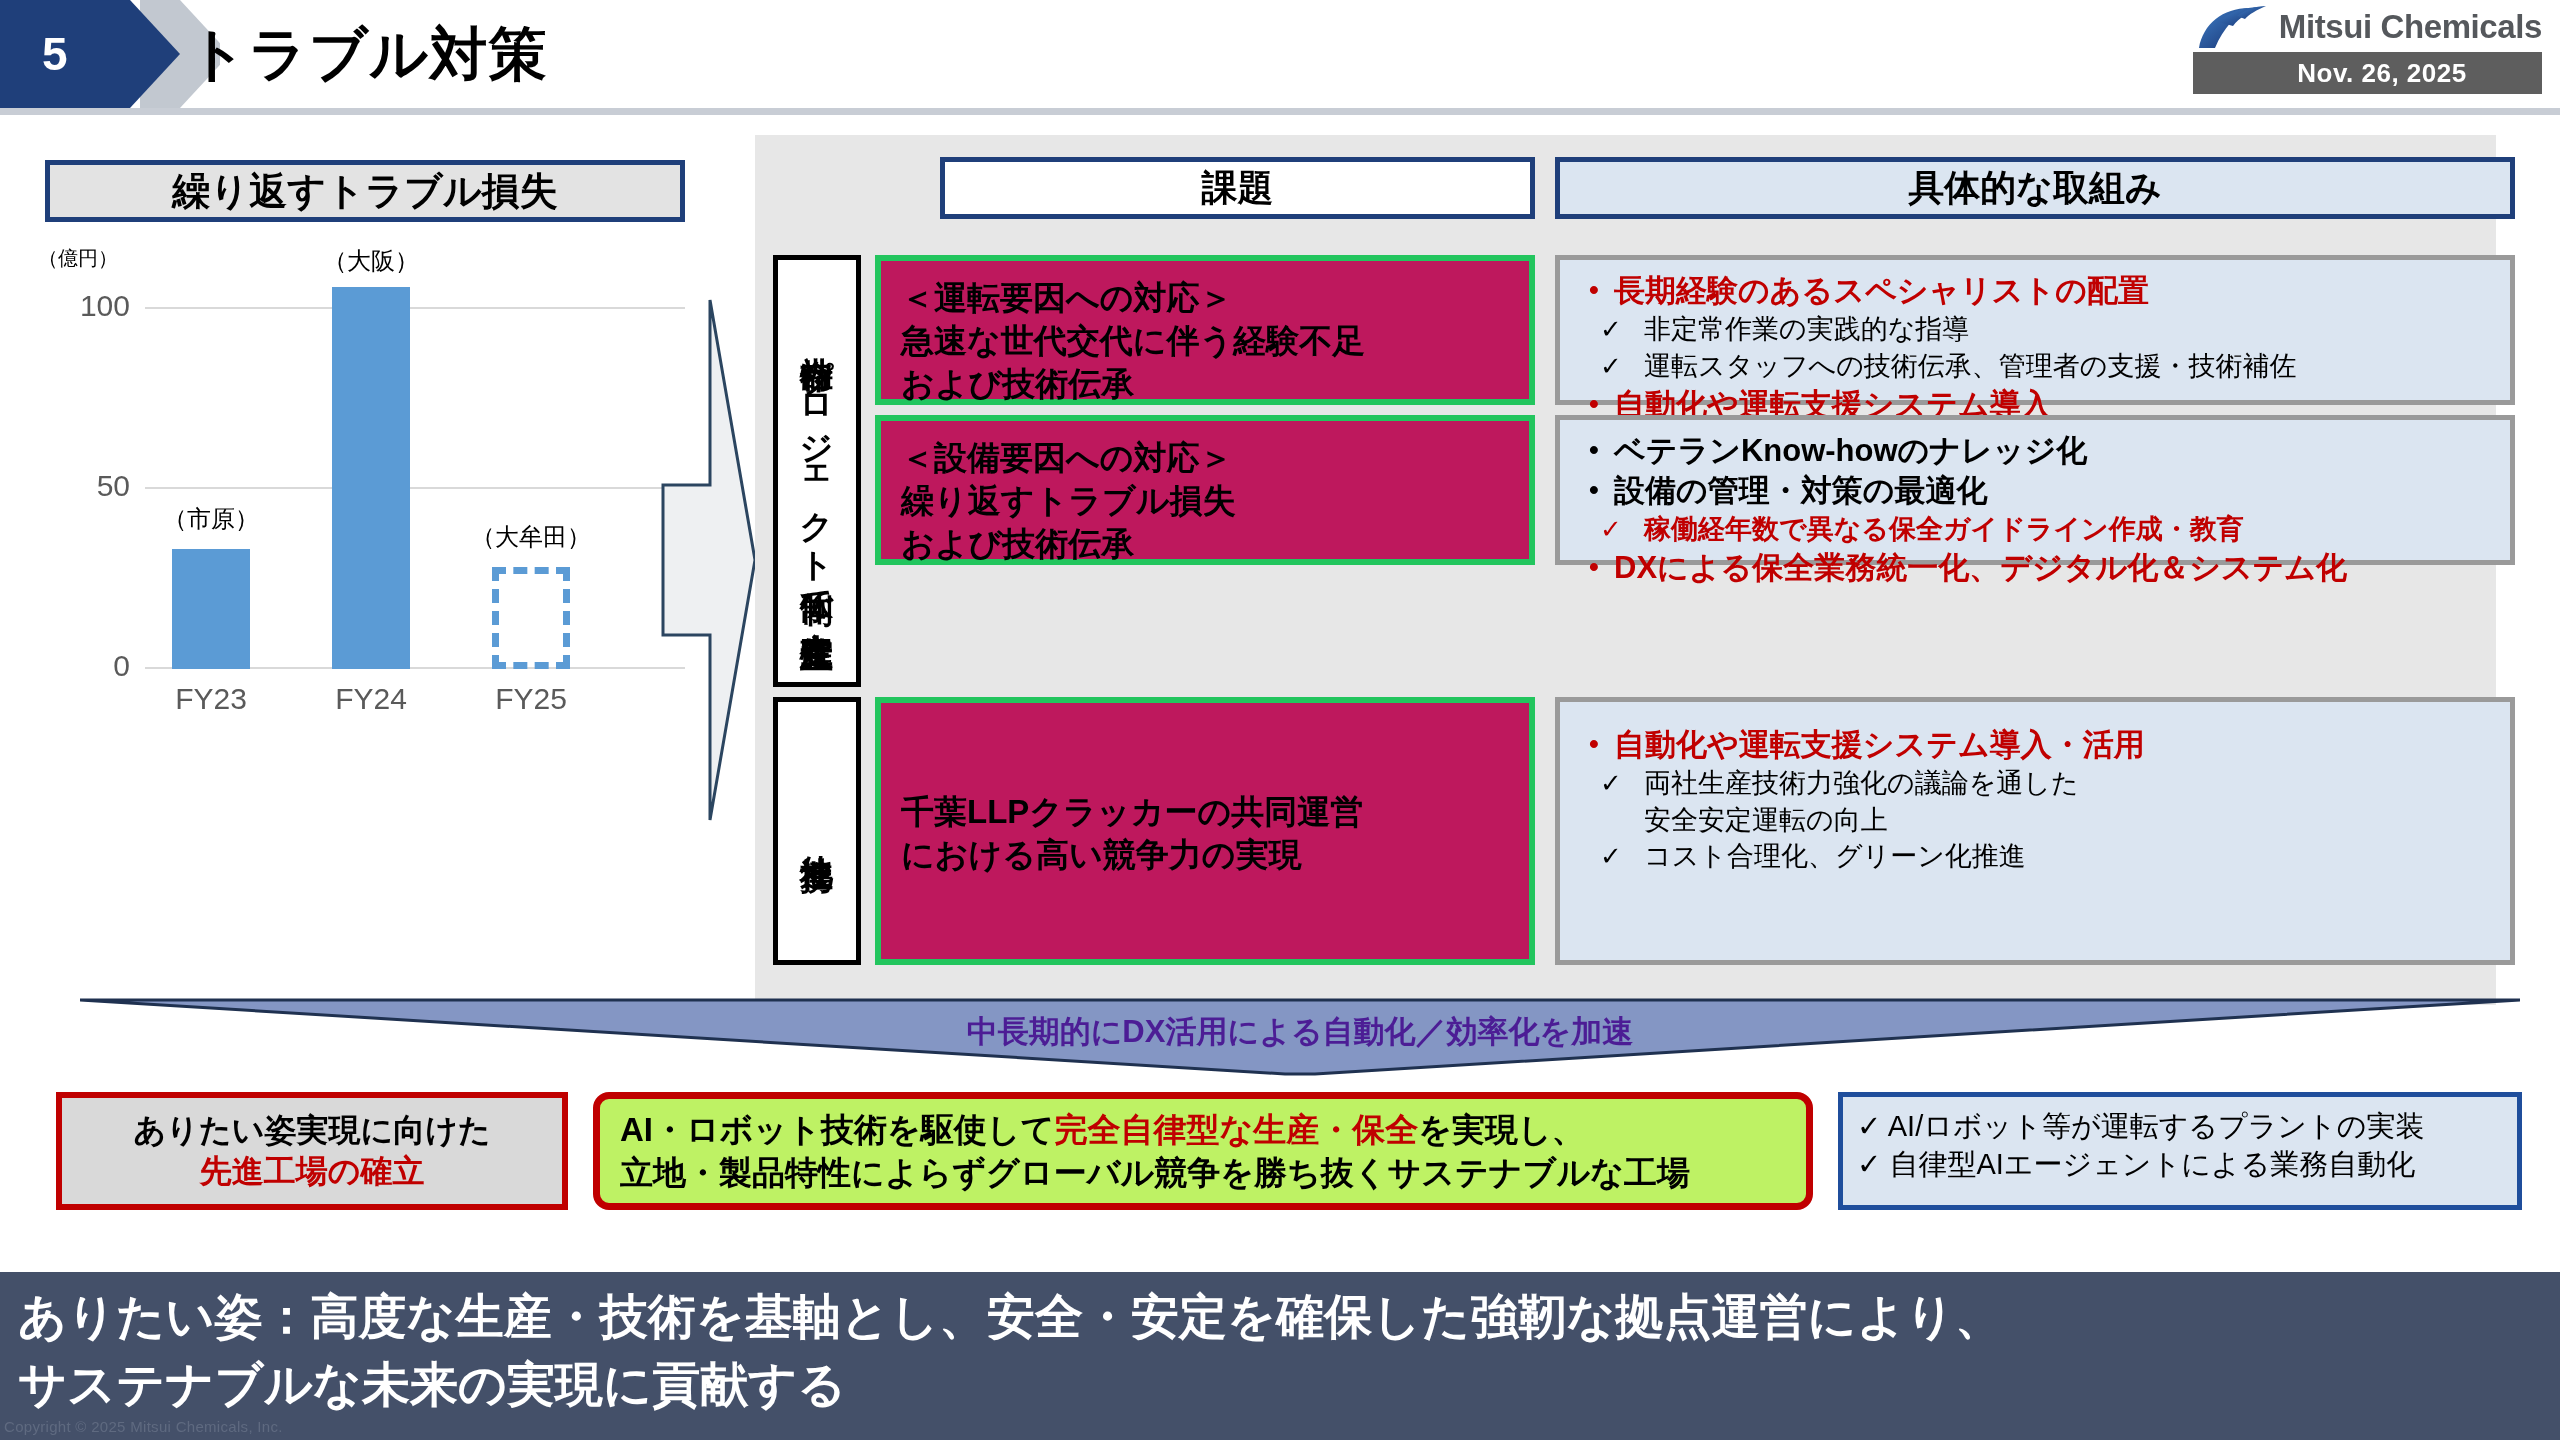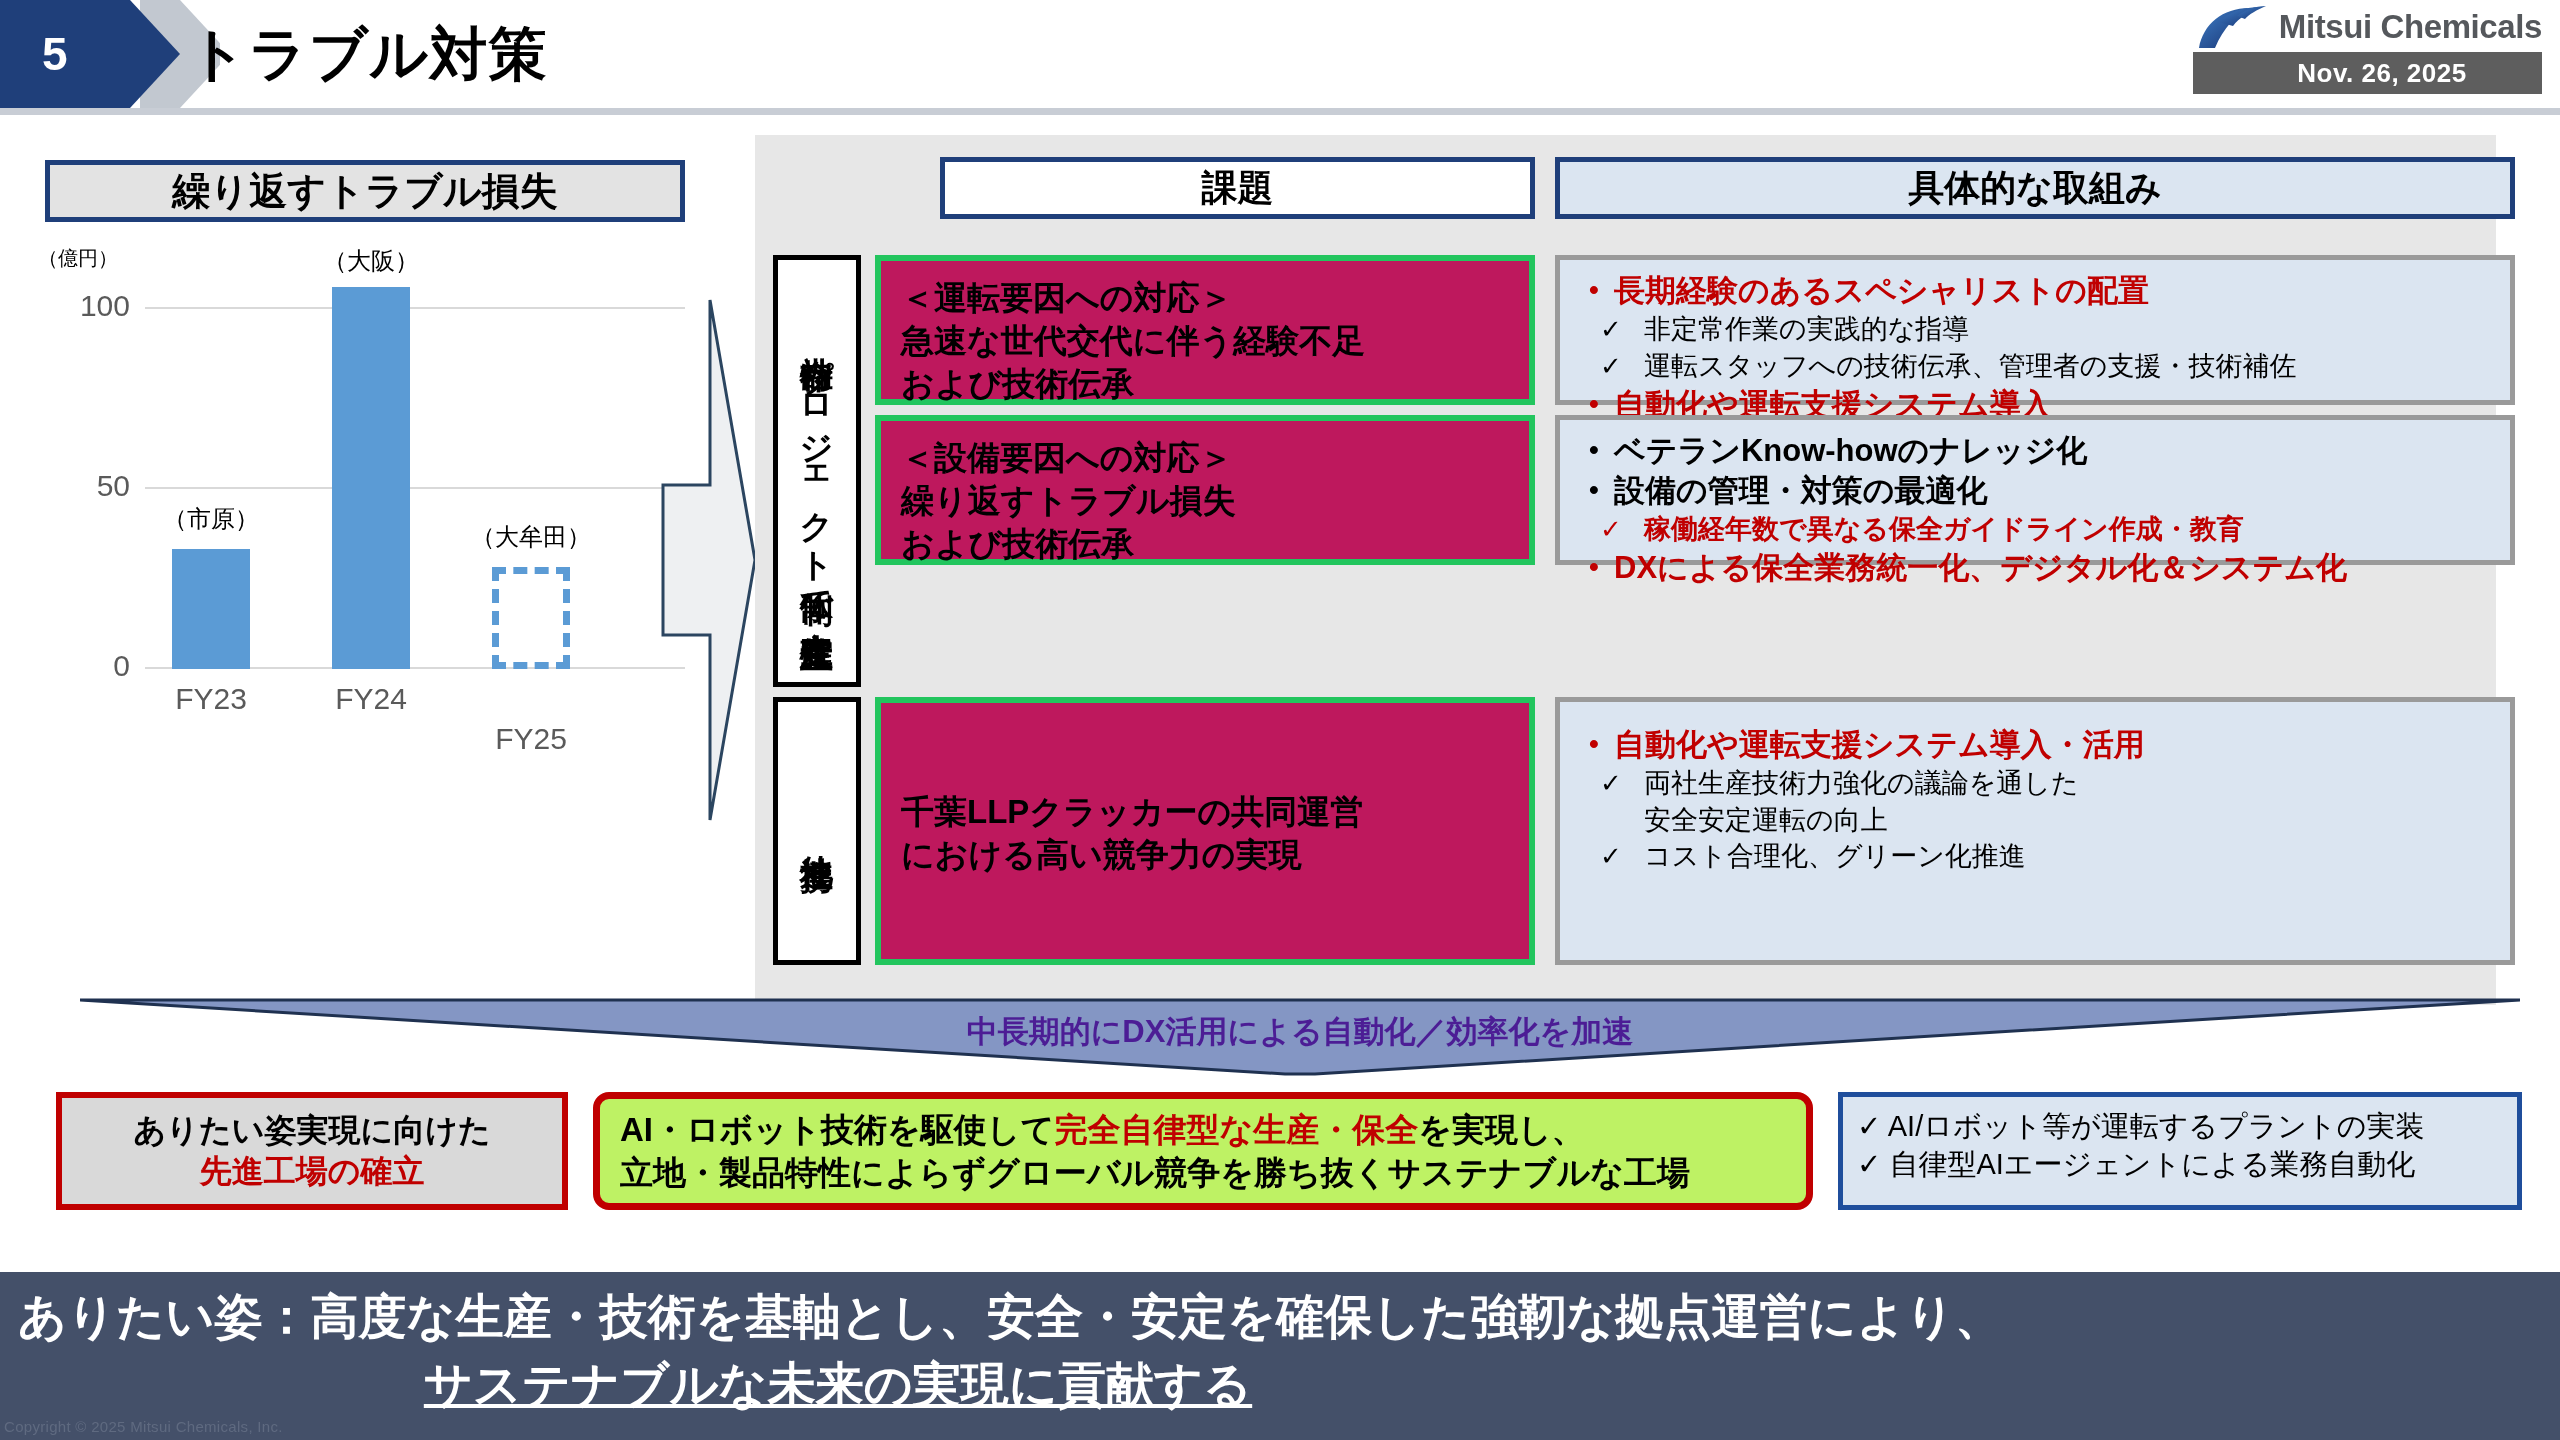--- a/index.html
+++ b/index.html
@@ -348,23 +348,22 @@
     text-align: left;
     line-height: 1.2;
   }
   #footer-line2 {
     position: absolute;
     left: 18px; top: 84px;
     width: 1640px;
     font-size: 48px;
     font-weight: bold;
     color: #ffffff;
-    text-align: center;
+    text-align: left;
     line-height: 1.2;
-    text-decoration: underline;
   }
   #copyright {
     position: absolute;
     left: 4px; top: 1418px;
     font-size: 15px;
     color: #5f6a80;
     letter-spacing: 0.3px;
   }
 </style>
 </head>
@@ -412,21 +411,21 @@
     <div class="bar" style="left:152px; top:304px; width:78px; height:120px;"></div>
     <div class="bar" style="left:312px; top:42px; width:78px; height:382px;"></div>
     <div class="bar-dashed" style="left:472px; top:322px; width:78px; height:102px;"></div>
 
     <div class="bar-label" style="left:111px; top:258px; width:160px;">（市原）</div>
     <div class="bar-label" style="left:271px; top:0px; width:160px;">（大阪）</div>
     <div class="bar-label" style="left:431px; top:276px; width:160px;">（大牟田）</div>
 
     <div class="xtick" style="left:111px; top:437px;">FY23</div>
     <div class="xtick" style="left:271px; top:437px;">FY24</div>
-    <div class="xtick" style="left:431px; top:437px;margin-top:40px;">FY25</div>
+    <div class="xtick" style="left:431px; top:437px;">FY25</div>
   </div>
 </div>
 
 <svg id="flow-arrow" viewBox="0 0 105 530">
   <polygon points="8,190 55,190 55,5 100,265 55,525 55,340 8,340" fill="#eef0f2" stroke="#2b4560" stroke-width="3"></polygon>
 </svg>
 
 <div id="matrix-panel">
 
   <div class="col-header" id="header-kadai">

